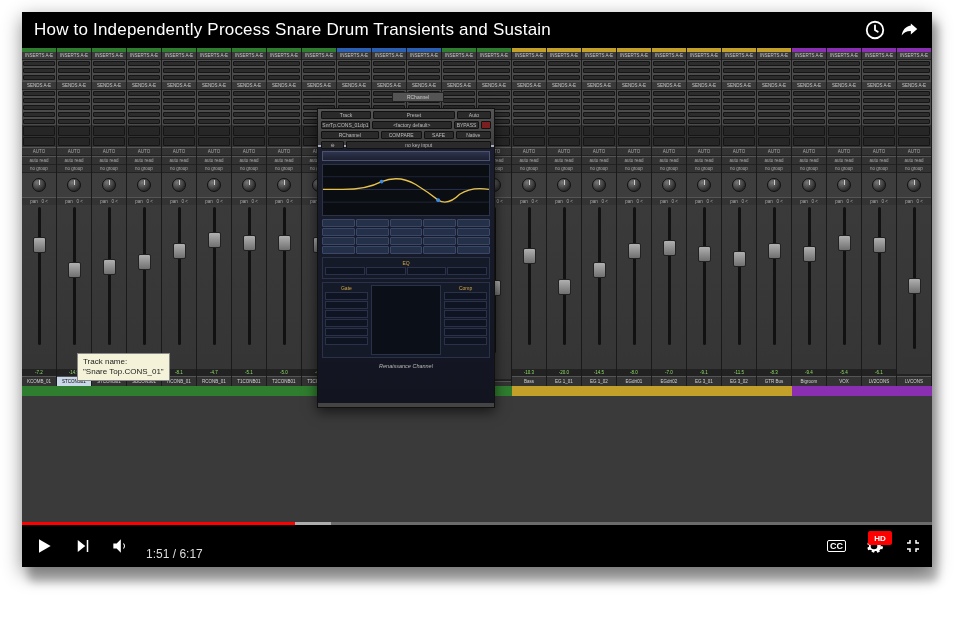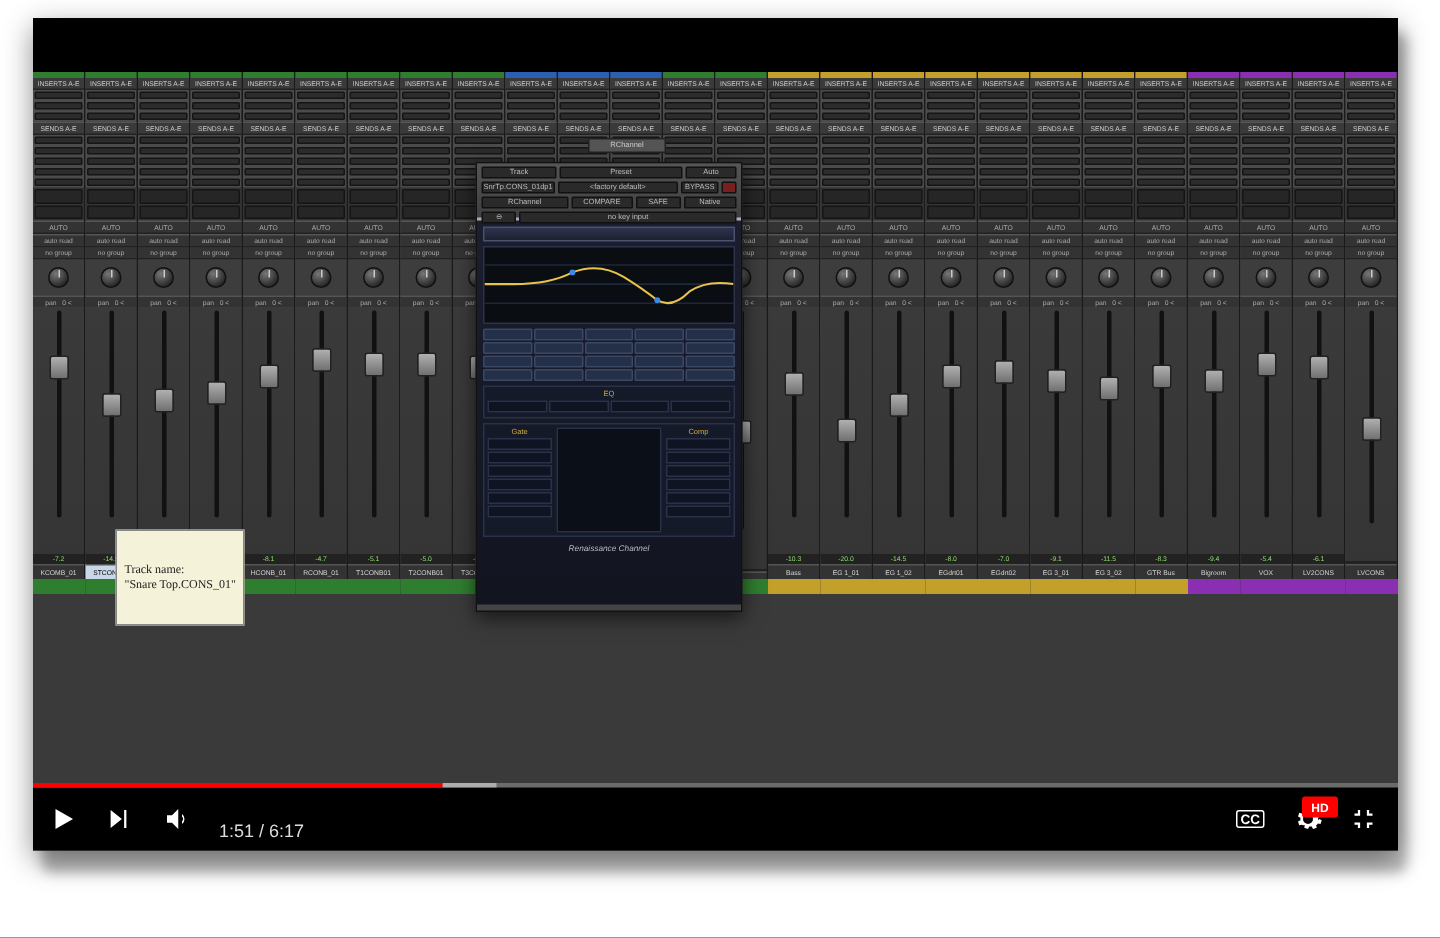--- a/index.html
+++ b/index.html
@@ -33,21 +33,21 @@
   .track { width:3px; height:85%; background:#111; border-radius:2px; position:relative;}
   .cap { position:absolute; left:-5px; width:13px; height:16px; background:linear-gradient(#b0b0b0,#707070); border:1px solid #222; border-radius:2px;}
   .db { background:#222; color:#8fdf6a; font-size:4.5px; text-align:center; padding:1px 0;}
   .tname { background:#333; color:#d4d4d4; font-size:4.5px; text-align:center; padding:2px 0; border-top:1px solid #555; white-space:nowrap; overflow:hidden;}
   .tname.sel { background:#c9d8e8; color:#000; }
   
   .colorrow { position:absolute; left:0; right:0; top:338px; height:10px; display:flex;}
   .colorrow div{ flex:1; }
   .below { position:absolute; left:0; right:0; top:348px; bottom:0; background:#3a3a3a;}
   
-  .tooltip { position:absolute; background:#f4f2d8; border:1px solid #888; padding:21px 5px; font-size:8px; color:#222; line-height:10px; z-index:6;font-family:Liberation Serif, serif;}
+  .tooltip { position:absolute; background:#f4f2d8; border:1px solid #888; padding:3px 5px; font-size:8px; color:#222; line-height:10px; z-index:6;}
   
   .plugin { position:absolute; left:295px; top:60px; width:178px; height:300px; background:#444; border:1px solid #111; box-shadow:0 4px 12px rgba(0,0,0,.6); z-index:7; font-size:6px; color:#ccc;}
   .plugin .hdr { background:linear-gradient(#555,#3f3f3f); height:36px; padding:2px 3px;}
   .plugin .row { display:flex; gap:2px; margin-bottom:2px;}
   .plugin .cell { flex:1; background:#2a2a2a; border:1px solid #111; height:8px; font-size:5px; line-height:7px; text-align:center; color:#bbb; border-radius:1px;}
   .plugin .cell.red{ background:#7a1f1f;}
   .plugin .body { background:linear-gradient(#1a1e2e,#121520); height:258px; padding:4px; border-top:2px solid #aab;}
   .plugin .logo { height:10px; background:linear-gradient(#2e344e,#1c2030); border:1px solid #4a5270; margin-bottom:3px;}
   .plugin .graph { height:52px; background:#0a0d12; border:1px solid #2c3248; position:relative; margin-bottom:3px;}
   .plugin .graph svg { position:absolute; inset:0;}
@@ -59,33 +59,49 @@
   .plugin .slot2{ height:8px; background:#0e1422; border:1px solid #2a3148; margin:1px 0; flex:1;}
   .plugin .foot { color:#b8b8b8; font-size:5.5px; text-align:center; font-style:italic; padding-top:2px;}
   
   .minibar { position:absolute; left:370px; top:44px; width:52px; height:10px; background:#555; border:1px solid #222; z-index:7; font-size:5px; color:#ccc; text-align:center; line-height:8px;}
   
   .progress { position:absolute; left:0; right:0; bottom:42px; height:3px; background:rgba(255,255,255,.25); z-index:10;}
   .progress .played{ position:absolute; left:0; top:0; bottom:0; background:#f00;}
   .progress .buf{ position:absolute; top:0; bottom:0; background:rgba(255,255,255,.45);}
   
   .controls { position:absolute; left:0; right:0; bottom:0; height:42px; background:linear-gradient(rgba(0,0,0,.05),rgba(0,0,0,.6)); display:flex; align-items:center; padding:0 10px; gap:16px; color:#fff; z-index:10; font-size:12px;}
-  .controls .btn { width:22px; height:22px; display:flex; align-items:center; justify-content:flex-start; cursor:pointer;}
+  .controls .btn { width:22px; height:22px; display:flex; align-items:center; justify-content:flex-end; cursor:pointer;}
   .controls .time{ font-size:12px; color:#ddd;margin-top:16px;}
   .controls .spacer{ flex:1;}
   .controls .hd{ width:24px; height:14px; background:#f00; color:#fff; font-size:8px; font-weight:bold; border-radius:2px; display:flex; align-items:center; justify-content:center;}
   .controls .gearwrap{ position:relative;}
   .controls .gearwrap .hd{ position:absolute; right:-8px; top:-4px;}
 </style>
 </head>
 <body>
 
 <div class="shadow"></div>
 <div class="frame">
 
+  <div class="topbar">
+    <div class="title">How to Independently Process Snare Drum Transients and Sustain</div>
+    <div class="topicons">
+      <div class="ic">
+        <svg viewBox="0 0 24 24" width="22" height="22" fill="#fff">
+            <circle cx="12" cy="12" r="9" fill="none" stroke="#fff" stroke-width="2"></circle>
+            <path d="M12 7v5l3 2" stroke="#fff" stroke-width="2" fill="none" stroke-linecap="round"></path>
+          </svg>
+      </div>
+      <div class="ic">
+        <svg viewBox="0 0 24 24" width="22" height="22" fill="#fff">
+            <path d="M14 5l7 6-7 6v-4c-5 0-8 2-10 5 1-6 4-10 10-11V5z"></path>
+          </svg>
+      </div>
+    </div>
+  </div>
 
   <div class="video">
     <div class="mixer" id="mixer">
         <div class="chan">
     <div class="topstrip c-green"></div>
     <div class="ins">INSERTS A-E</div>
     <div class="slot"></div>
     <div class="slot"></div>
     <div class="slot"></div>
     <div class="sends">SENDS A-E</div>

